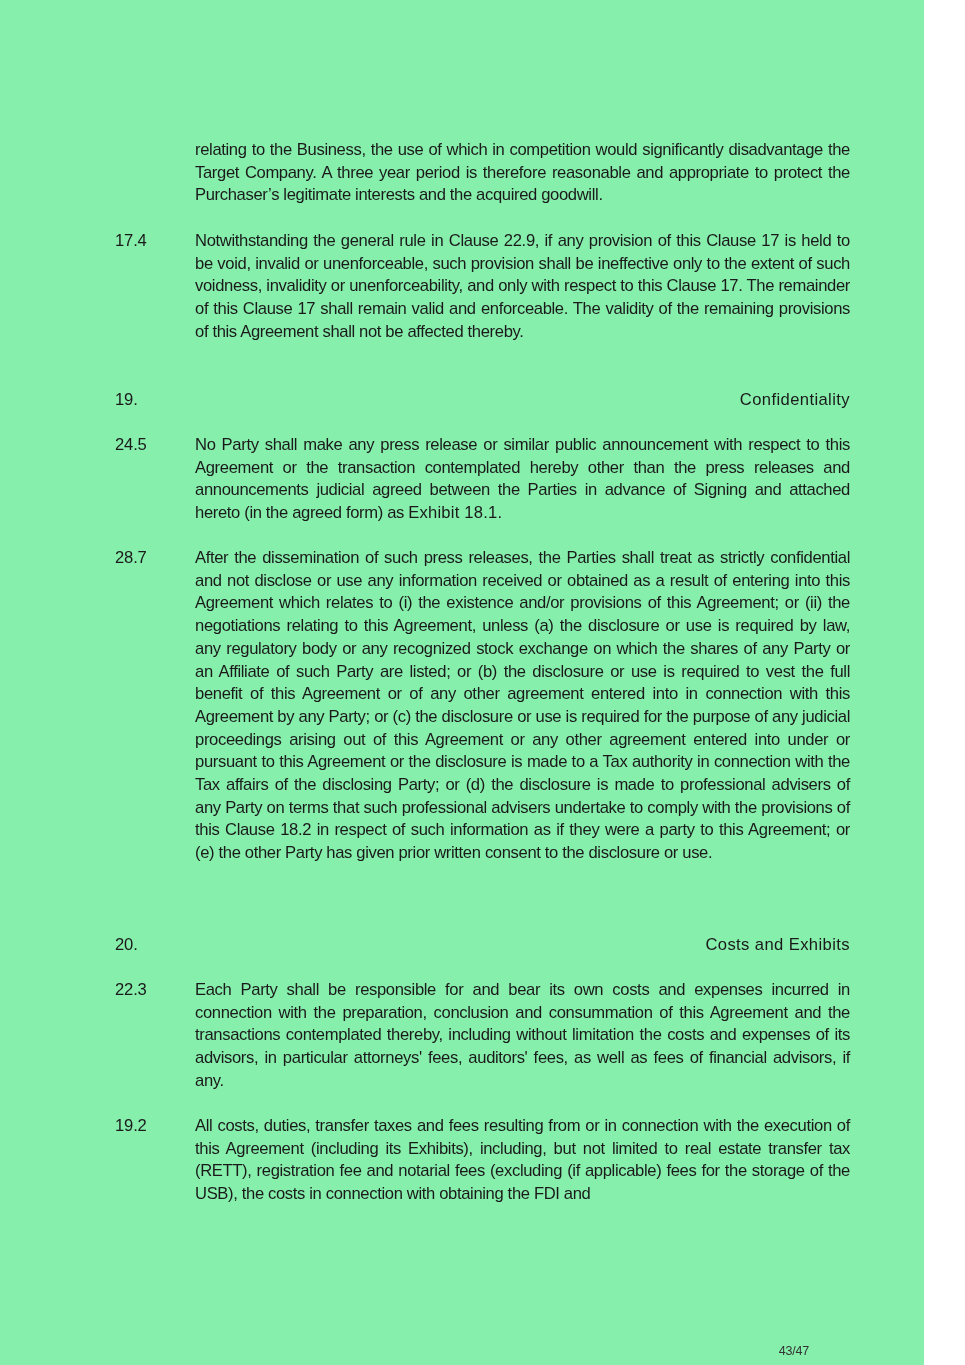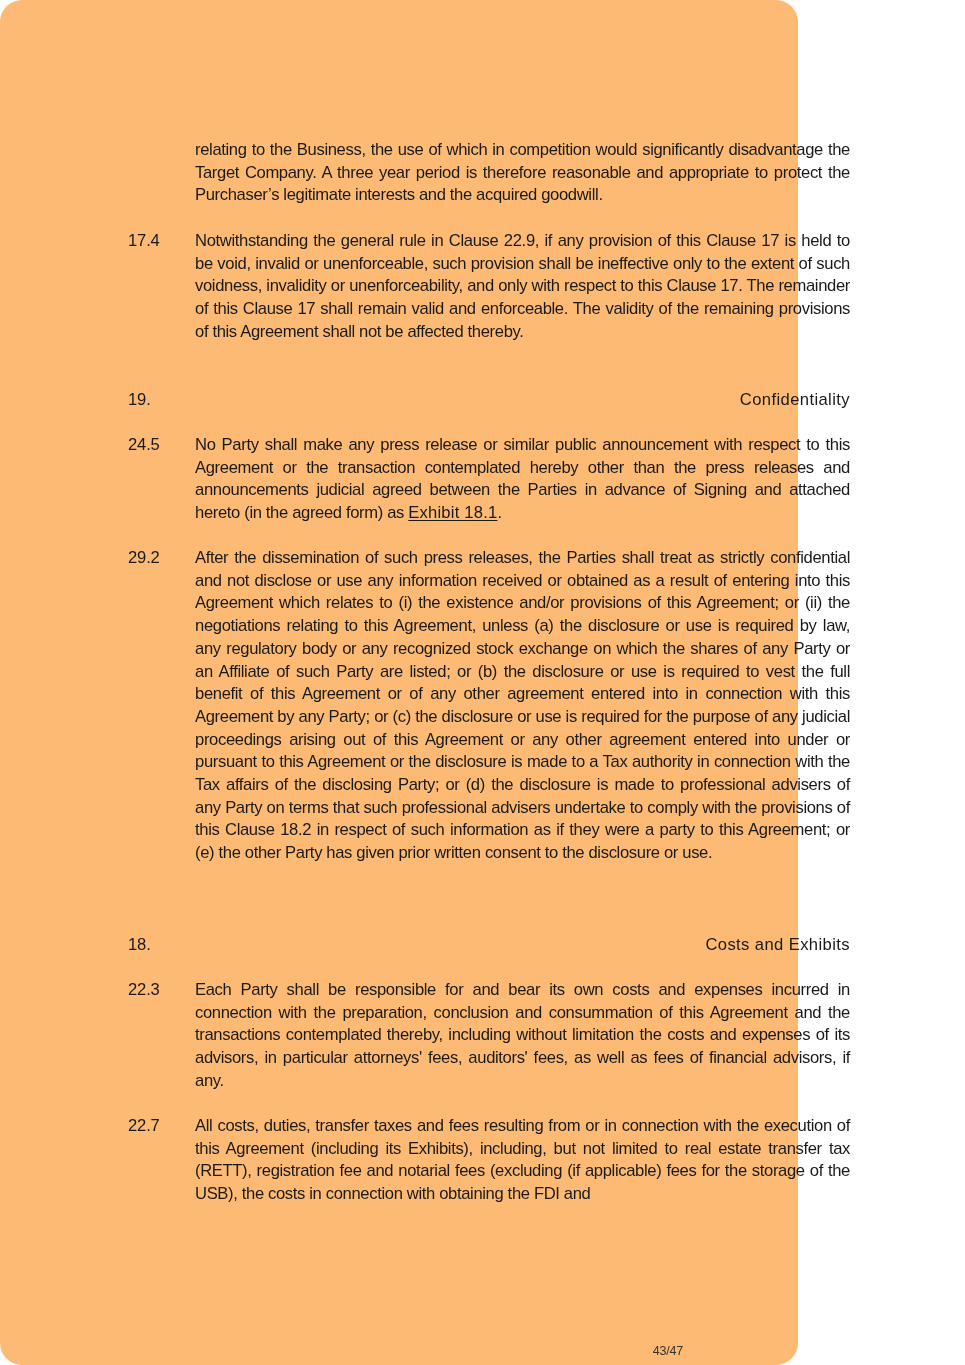--- a/index.html
+++ b/index.html
@@ -12,55 +12,52 @@
       height: 1365px;
       position: relative;
       overflow: hidden;
       font-family: "Liberation Sans", sans-serif;
       color: #1a1a1a;
     }
     .page {
       position: absolute;
       left: 0;
       top: 0;
-      width: 798px;
+      width: 924px;
       height: 1365px;
-      background: #fdba74;
-      border-radius: 22px;
+      background: #86efac;
     }
     .block {
       position: absolute;
       left: 115px;
       width: 735px;
     }
     .num {
       position: absolute;
       left: 0;
       top: 0;
       font-size: 16.6px;
       line-height: 22.7px;
       letter-spacing: -0.15px;
-      margin-left: 13px;
     }
     .body {
       position: absolute;
       left: 80px;
       width: 655px;
       font-size: 16.6px;
       line-height: 22.7px;
       text-align: justify;
       letter-spacing: -0.35px;
       word-spacing: 0px;
     }
     .heading .body {
       text-align: right;
       letter-spacing: 0.4px;
     }
     .ul {
-      text-decoration: underline;
       text-underline-offset: 2px;
       letter-spacing: 0.2px;
     }
     .footer {
       position: absolute;
       right: 115px;
       top: 1344px;
       font-size: 12.5px;
       color: #333333;
       letter-spacing: -0.2px;
@@ -84,34 +81,34 @@
     <div class="num">19.</div>
     <div class="body">Confidentiality</div>
   </div>
 
   <div class="block" style="top:434px;">
     <div class="num">24.5</div>
     <div class="body"><span>No Party shall make any press release or similar public announcement with respect to this Agreement or the transaction contemplated hereby other than the press releases and announcements judicial agreed between the Parties in advance of Signing and attached hereto (in the agreed form) as </span><span class="ul">Exhibit 18.1</span><span>.</span></div>
   </div>
 
   <div class="block" style="top:547px;">
-    <div class="num">29.2</div>
+    <div class="num">28.7</div>
     <div class="body">After the dissemination of such press releases, the Parties shall treat as strictly confidential and not disclose or use any information received or obtained as a result of entering into this Agreement which relates to (i) the existence and/or provisions of this Agreement; or (ii) the negotiations relating to this Agreement, unless (a) the disclosure or use is required by law, any regulatory body or any recognized stock exchange on which the shares of any Party or an Affiliate of such Party are listed; or (b) the disclosure or use is required to vest the full benefit of this Agreement or of any other agreement entered into in connection with this Agreement by any Party; or (c) the disclosure or use is required for the purpose of any judicial proceedings arising out of this Agreement or any other agreement entered into under or pursuant to this Agreement or the disclosure is made to a Tax authority in connection with the Tax affairs of the disclosing Party; or (d) the disclosure is made to professional advisers of any Party on terms that such professional advisers undertake to comply with the provisions of this Clause 18.2 in respect of such information as if they were a party to this Agreement; or (e) the other Party has given prior written consent to the disclosure or use.</div>
   </div>
 
   <div class="block heading" style="top:934px;">
-    <div class="num">18.</div>
+    <div class="num">20.</div>
     <div class="body">Costs and Exhibits</div>
   </div>
 
   <div class="block" style="top:979px;">
     <div class="num">22.3</div>
     <div class="body">Each Party shall be responsible for and bear its own costs and expenses incurred in connection with the preparation, conclusion and consummation of this Agreement and the transactions contemplated thereby, including without limitation the costs and expenses of its advisors, in particular attorneys' fees, auditors' fees, as well as fees of financial advisors, if any.</div>
   </div>
 
   <div class="block" style="top:1115px;">
-    <div class="num">22.7</div>
+    <div class="num">19.2</div>
     <div class="body">All costs, duties, transfer taxes and fees resulting from or in connection with the execution of this Agreement (including its Exhibits), including, but not limited to real estate transfer tax (RETT), registration fee and notarial fees (excluding (if applicable) fees for the storage of the USB), the costs in connection with obtaining the FDI and</div>
   </div>
 
   <div class="footer">43/47</div>
 
 </div>
 
 </body></html>

